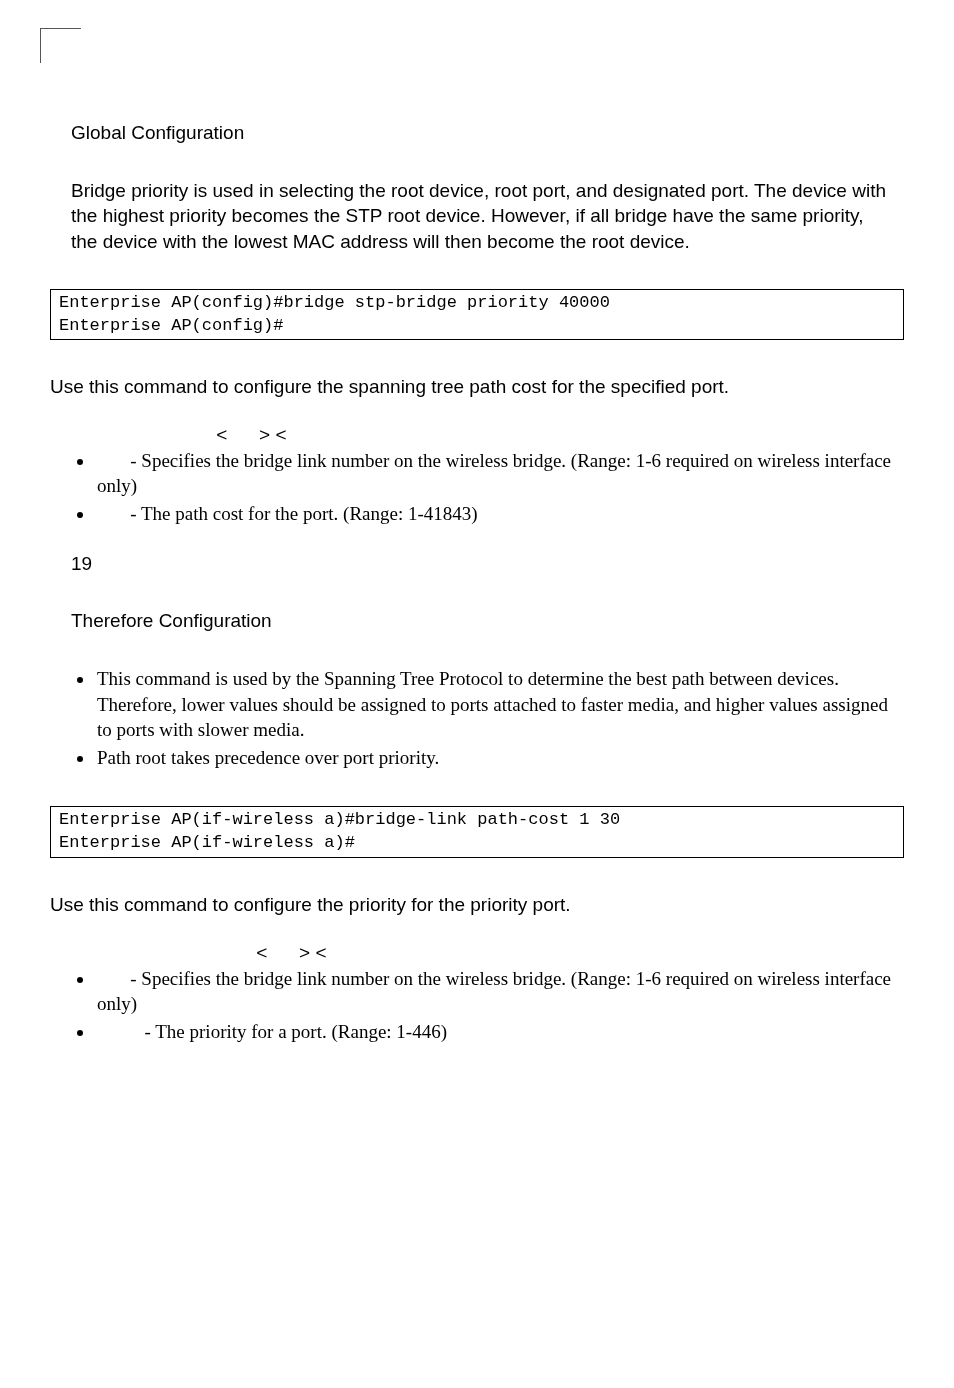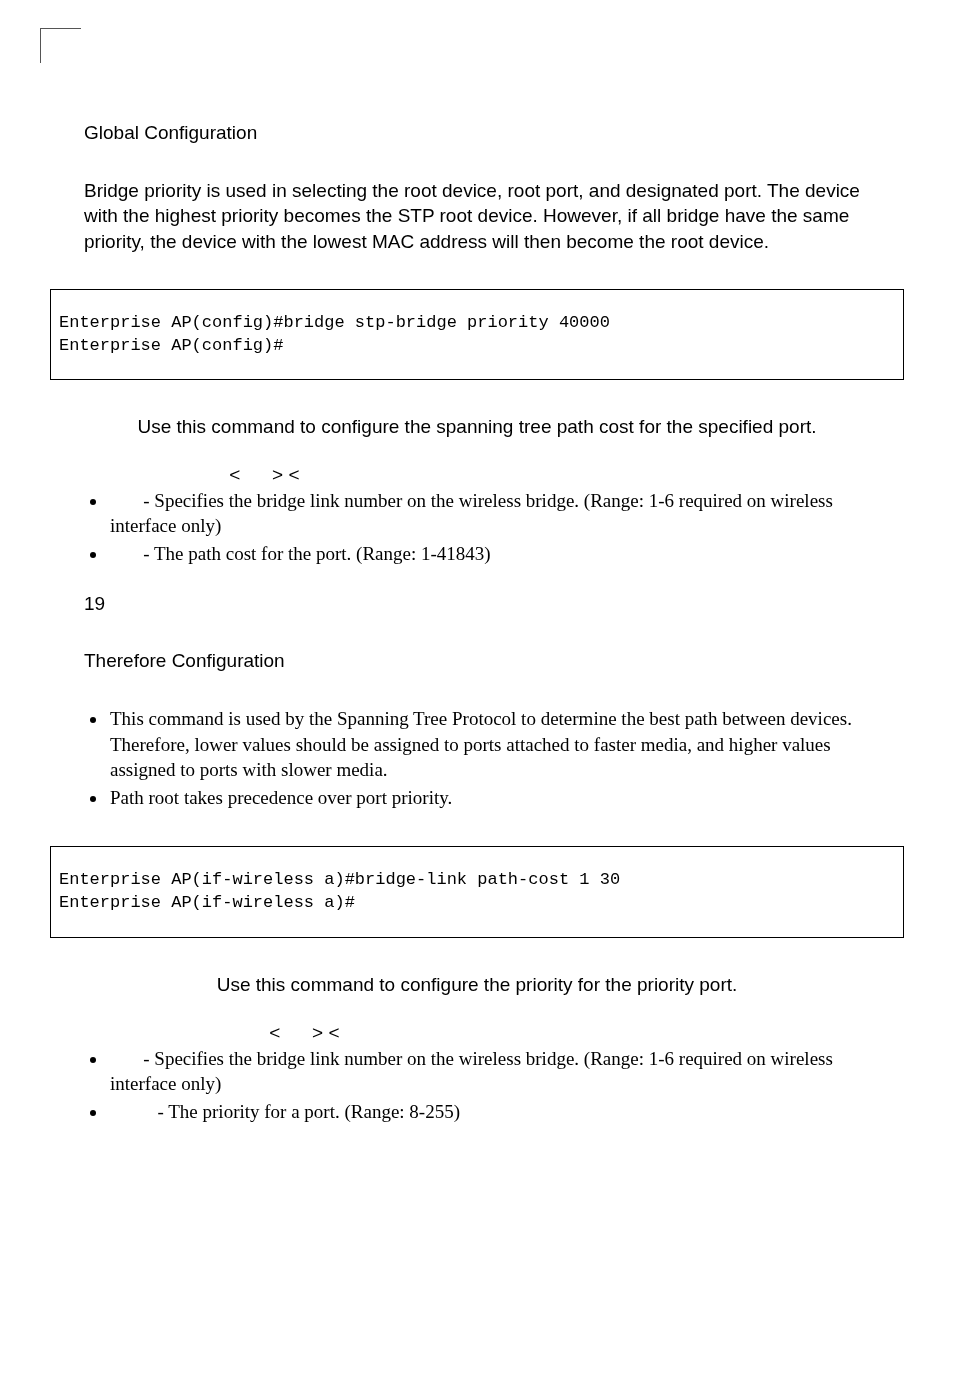--- a/index.html
+++ b/index.html
@@ -15,50 +15,49 @@
   .corner-mark {
     position: absolute;
     top: 28px;
     left: 40px;
     width: 40px;
     height: 34px;
     border-left: 1px solid #555;
     border-top: 1px solid #555;
   }
   .section {
-    margin-left: 34px;
+    margin-left: 21px;
     margin-right: 10px;
   }
   .spacer-top { height: 70px; }
   .spacer { height: 22px; }
   .spacer-sm { height: 10px; }
   pre.codebox {
     font-family: "Courier New", Courier, monospace;
     font-size: 17px;
     border: 1px solid #000;
-    padding: 22px 8px;
+    padding: 2px 8px;
     margin: 12px 0 12px 0;
     white-space: pre;
     line-height: 1.35;
   }
   ul {
     margin: 0 0 0 24px;
     padding: 0;
   }
   ul li {
     margin: 0 0 2px 0;
     padding-left: 2px;
     font-family: Liberation Serif, serif;
   }
   .syntax-line {
     margin-left: 140px;
   }
   .left-block {
     margin-left: 0;
-    text-align: center;
   }
 </style>
 </head>
 <body>
 
 <div class="corner-mark"></div>
 
 <div class="spacer-top"></div>
 
 <div class="section">
@@ -109,15 +108,15 @@
 Enterprise AP(if-wireless a)#</pre>
 <div class="spacer"></div>
 
 <div class="left-block">Use this command to configure the priority for the priority port.</div>
 <div class="spacer"></div>
 
 <div class="section">
   <div class="syntax-line" style="margin-left:180px; white-space: pre;"> &lt;      &gt; &lt; </div>
   <ul>
     <li><span style="white-space: pre-wrap;">       - Specifies the bridge link number on the wireless bridge. (Range: 1-6 required on wireless interface only)</span></li>
-    <li><span style="white-space: pre-wrap;">          - The priority for a port. (Range: 8-255)</span></li>
+    <li><span style="white-space: pre-wrap;">          - The priority for a port. (Range: 1-446)</span></li>
   </ul>
 </div>
 
 </body></html>

